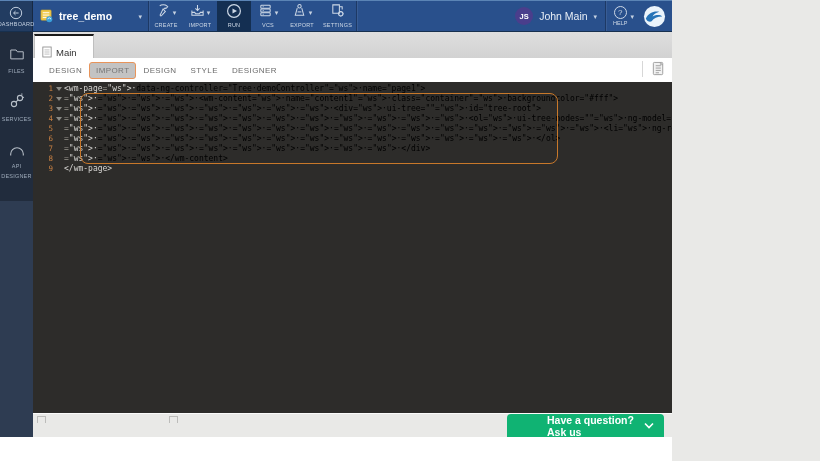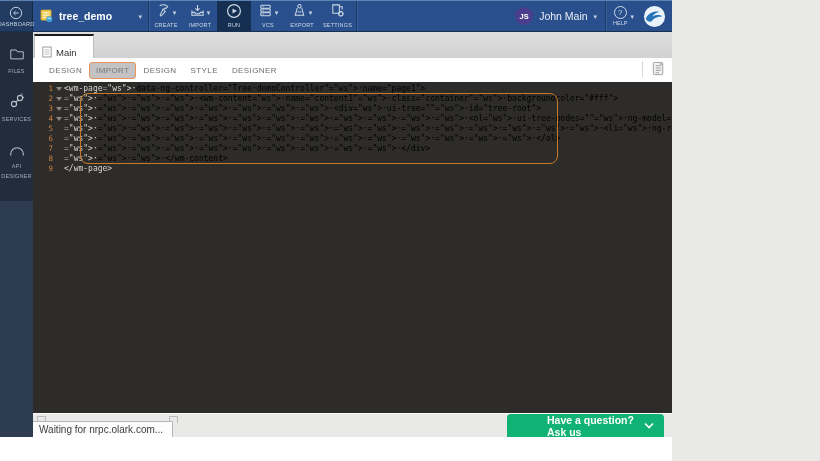--- a/index.html
+++ b/index.html
@@ -260,23 +260,20 @@
             <div class="code-line"><span class="ln">6</span><span class="fold"></span><span class="code"><span class<span="" class="eq">=</span>"ws"&gt;·</span><span class<span="" class="eq">=</span>"ws"&gt;·<span class<span="" class="eq">=</span>"ws"&gt;·<span class<span="" class="eq">=</span>"ws"&gt;·<span class<span="" class="eq">=</span>"ws"&gt;·<span class<span="" class="eq">=</span>"ws"&gt;·<span class<span="" class="eq">=</span>"ws"&gt;·<span class<span="" class="eq">=</span>"ws"&gt;·<span class<span="" class="eq">=</span>"ws"&gt;·<span class<span="" class="eq">=</span>"ws"&gt;·<span class<span="" class="eq">=</span>"ws"&gt;·<span class<span="" class="eq">=</span>"ws"&gt;·<span class<span="" class="eq">=</span>"ws"&gt;·<span class<span="" class="eq">=</span>"ws"&gt;·&lt;/ol&gt;</div>
             <div class="code-line"><span class="ln">7</span><span class="fold"></span><span class="code"><span class<span="" class="eq">=</span>"ws"&gt;·</span><span class<span="" class="eq">=</span>"ws"&gt;·<span class<span="" class="eq">=</span>"ws"&gt;·<span class<span="" class="eq">=</span>"ws"&gt;·<span class<span="" class="eq">=</span>"ws"&gt;·<span class<span="" class="eq">=</span>"ws"&gt;·<span class<span="" class="eq">=</span>"ws"&gt;·<span class<span="" class="eq">=</span>"ws"&gt;·<span class<span="" class="eq">=</span>"ws"&gt;·<span class<span="" class="eq">=</span>"ws"&gt;·&lt;/div&gt;</div>
             <div class="code-line"><span class="ln">8</span><span class="fold"></span><span class="code"><span class<span="" class="eq">=</span>"ws"&gt;·</span><span class<span="" class="eq">=</span>"ws"&gt;·<span class<span="" class="eq">=</span>"ws"&gt;·&lt;/wm-content&gt;</div>
             <div class="code-line"><span class="ln">9</span><span class="fold"></span><span class="code">&lt;/wm-page&gt;</span></div>
           </div>
       </div>
 
       <div class="footer">
         <div class="dev-sq" style="left:4px"></div>
         <div class="dev-sq" style="left:136px"></div>
-        <div class="status-tip">
-          <span>Waiting for nrpc.olark.com...</span>
-        </div>
         <div class="chat">
           <span class="lbl">Have a question? Ask us</span>
           <svg width="10" height="7" viewBox="0 0 10 7">
             <path d="M1 1.5 5 5.5 9 1.5" fill="none" stroke="#fff" stroke-width="1.6"></path>
           </svg>
         </div>
       </div>
     </div>
   </div>
 </div>

